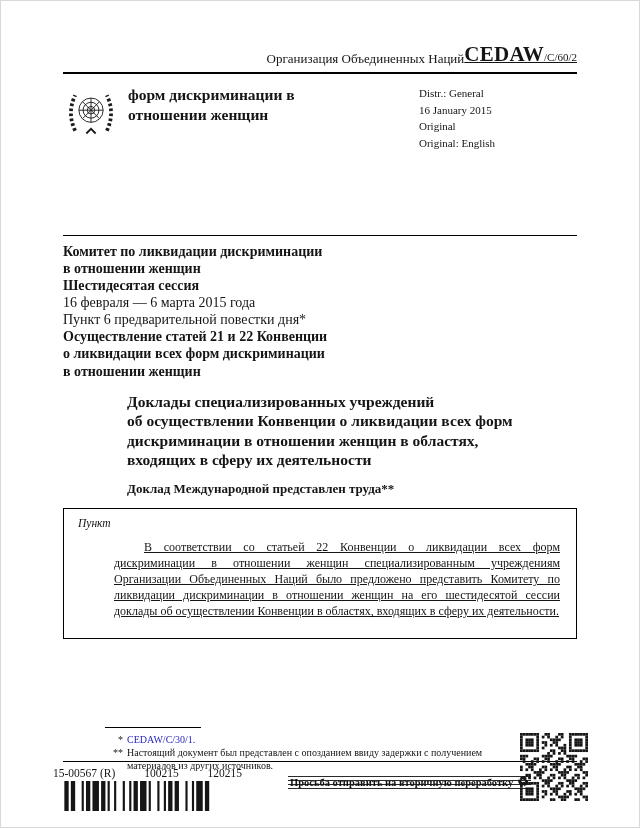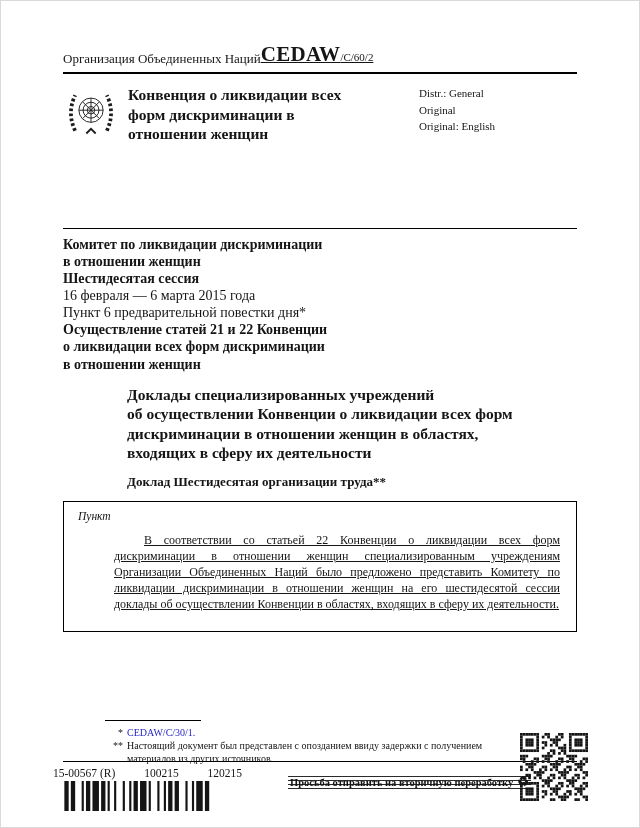--- a/index.html
+++ b/index.html
@@ -4,21 +4,21 @@
 <style>
   * { margin: 0; padding: 0; box-sizing: border-box; }
   html, body { background: #f2f2f2; }
   body { width: 640px; height: 828px; font-family: "Liberation Serif", serif; color: #151515; }
   .page {
     position: relative; width: 640px; height: 828px; background: #ffffff;
     padding: 0 63px; overflow: hidden; outline: 1px solid #d9d9d9; outline-offset: -1px;
   }
 
   
-  .top-header { display: flex; justify-content: flex-start; align-items: flex-end; padding-top: 42px; }
+  .top-header { display: flex; justify-content: flex-end; align-items: flex-end; padding-top: 42px; }
   .org-name { font-size: 13px; }
   .doc-symbol { white-space: nowrap; text-decoration: underline; }
   .doc-symbol .big { font-size: 21px; font-weight: bold; letter-spacing: .3px; }
   .doc-symbol .small { font-size: 11px; }
 
   .thick-rule { height: 2px; background: #000; margin-top: 5px; }
   .thin-rule { height: 1px; background: #000; margin-top: 84px; }
 
   
   .masthead { display: flex; margin-top: 11px; }
@@ -87,26 +87,26 @@
           <line x1="39" y1="18" x2="21" y2="36"></line>
         </g>
         <g stroke="#1c1c1c" fill="none">
           <path d="M13,49 Q4,30 13,11" stroke-width="4" stroke-dasharray="3,2.4"></path>
           <path d="M47,49 Q56,30 47,11" stroke-width="4" stroke-dasharray="3,2.4"></path>
           <path d="M25,52 L30,47 L35,52" stroke-width="2"></path>
         </g>
       </svg>
     </div>
     <div class="mast-title">
-      <div>Конвенция о ликвидации всех</div>
       <div>форм дискриминации в</div>
       <div>отношении женщин</div>
     </div>
     <div class="distr-block">
       <div>Distr.: General</div>
+      <div>16 January 2015</div>
       <div>Original</div>
       <div>Original: English</div>
     </div>
   </div>
 
   <div class="thin-rule"></div>
 
   <div class="committee">
     <div class="c-line bold">Комитет по ликвидации дискриминации</div>
     <div class="c-line bold">в отношении женщин</div>
@@ -118,21 +118,21 @@
     <div class="c-line bold">в отношении женщин</div>
   </div>
 
   <div class="main-title">
     <div>Доклады специализированных учреждений</div>
     <div>об осуществлении Конвенции о ликвидации всех форм</div>
     <div>дискриминации в отношении женщин в областях,</div>
     <div>входящих в сферу их деятельности</div>
   </div>
 
-  <div class="subtitle">Доклад Шестидесятая организации труда**</div>
+  <div class="subtitle">Доклад Международной представлен труда**</div>
 
   <div class="summary-box">
     <div class="summary-label">Пункт</div>
     <p class="summary-text">В соответствии со статьей 22 Конвенции о ликвидации всех форм дискриминации в отношении женщин специализированным учреждениям Организации Объединенных Наций было предложено представить Комитету по ликвидации дискриминации в отношении женщин на его шестидесятой сессии доклады об осуществлении Конвенции в областях, входящих в сферу их деятельности.</p>
   </div>
 
   <div class="footnotes">
     <div class="fn-rule"></div>
     <div class="fn">
       <span class="fn-marker">*</span>

